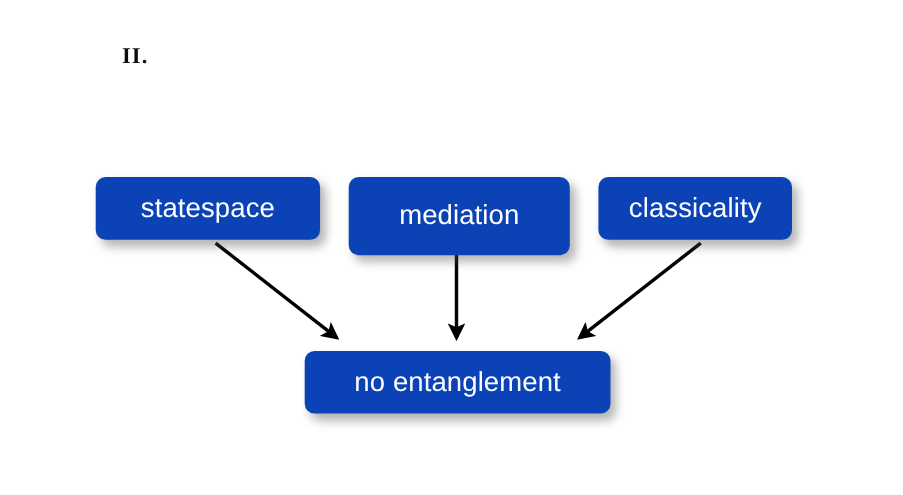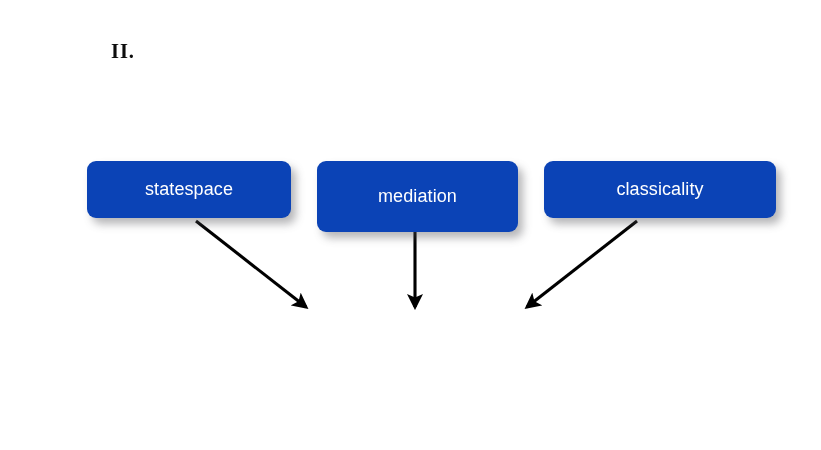--- a/index.html
+++ b/index.html
@@ -37,36 +37,36 @@
   }
 
   
   .node {
     position: absolute;
     box-sizing: border-box;
     background: #0b43b6;
     border-radius: 9px;
     color: #ffffff;
     font-family: "Liberation Sans", sans-serif;
-    font-size: 18px;
+    font-size: 25px;
     font-weight: 400;
     display: flex;
     align-items: center;
     justify-content: center;
     box-shadow: 5px 6px 9px rgba(80, 80, 85, 0.42);
     letter-spacing: 0.1px;
     z-index: 3;
   }
   .node-label {
     pointer-events: none;
   }
 
   #node-statespace      { left: 87px;  top: 161px; width: 204px; height: 57px; }
   #node-mediation       { left: 317px; top: 161px; width: 201px; height: 71px; }
-  #node-classicality    { left: 544px; top: 161px; width: 232px; height: 57px; }
+  #node-classicality    { left: 544px; top: 161px; width: 176px; height: 57px; }
   #node-no-entanglement { left: 277px; top: 319px; width: 278px; height: 57px; }
 
   
   #arrow-layer {
     position: absolute;
     left: 0;
     top: 0;
     width: 821px;
     height: 450px;
     z-index: 2;
@@ -100,14 +100,17 @@
   </div>
 
   <div class="node" id="node-mediation">
     <span class="node-label">mediation</span>
   </div>
 
   <div class="node" id="node-classicality">
     <span class="node-label">classicality</span>
   </div>
 
+  <div class="node" id="node-no-entanglement">
+    <span class="node-label">no entanglement</span>
+  </div>
 
 </div>
 
 </body></html>

